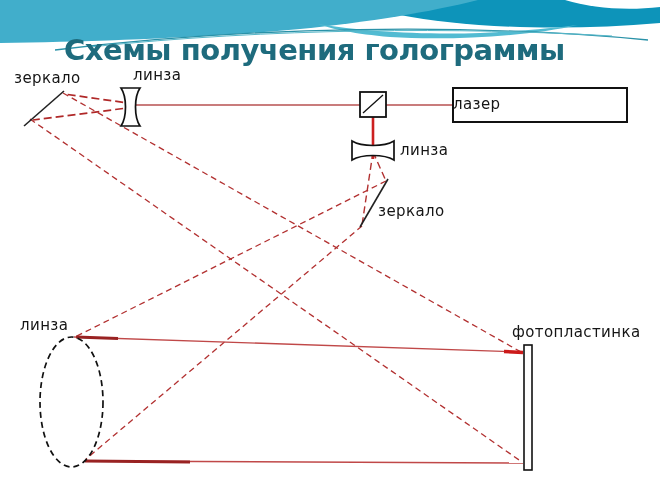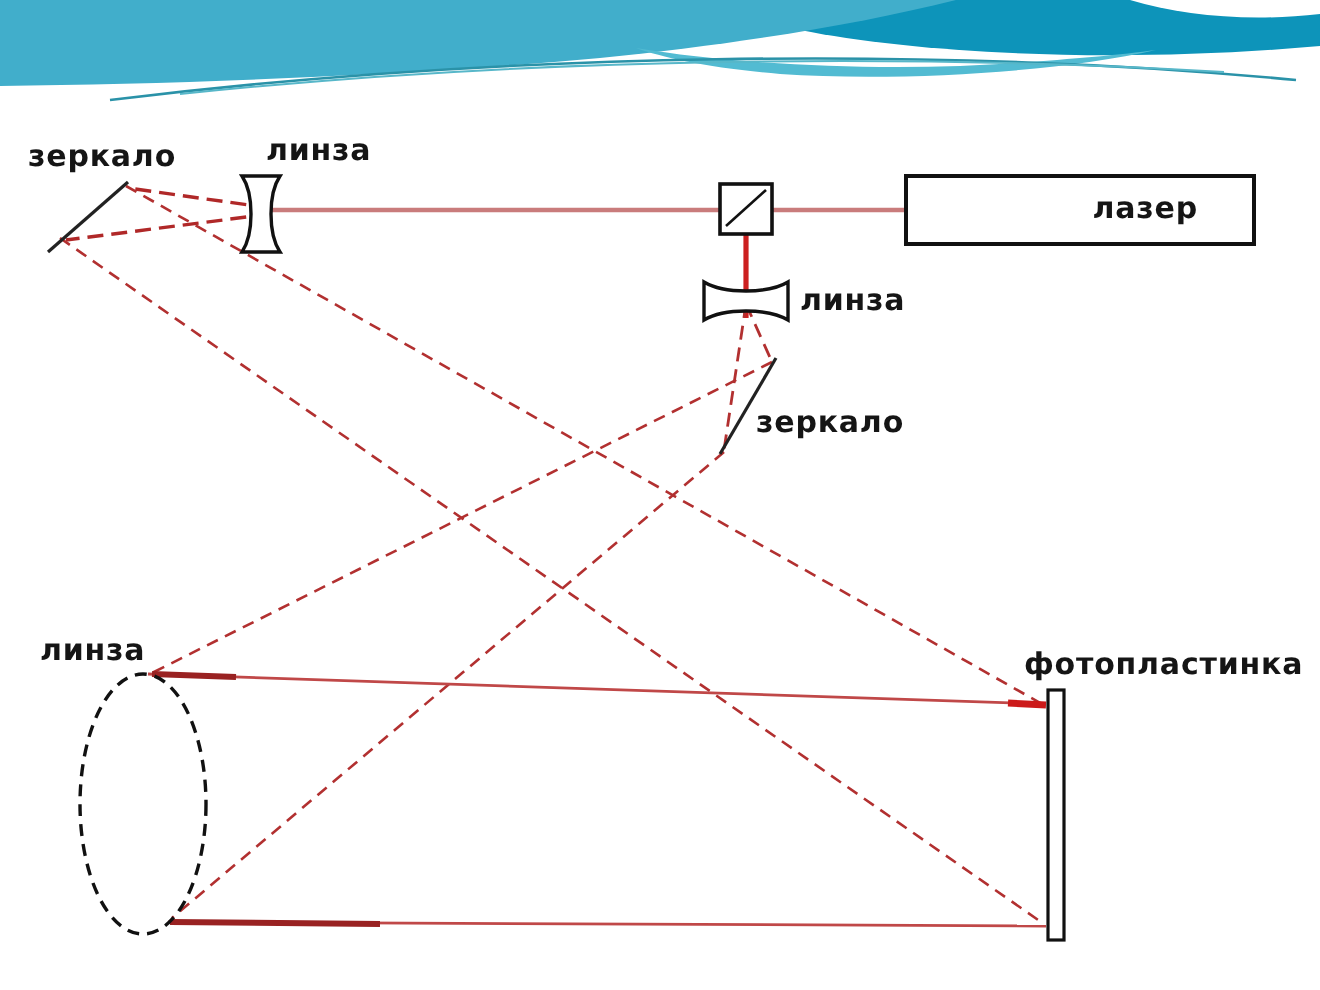--- a/index.html
+++ b/index.html
@@ -9,45 +9,46 @@
   }
   .slide{position:relative;width:660px;height:495px;background:#fff;}
   .hdr-svg,.diagram-svg{position:absolute;left:0;top:0;}
   .title{
     position:absolute;left:64px;top:33px;margin:0;
     font-size:29px;font-weight:bold;letter-spacing:-0.5px;
     color:#1e6b7d;white-space:nowrap;
   }
   .lbl{
     position:absolute;font-size:15px;letter-spacing:0.4px;
-    color:#151515;white-space:nowrap;font-weight:bold;
+    color:#151515;white-space:nowrap;
   }
   .lbl-mirror-top   {left:14px; top:69px;}
   .lbl-lens-top     {left:133px;top:66px;}
   .lbl-splitter     {left:332px;top:75px;}
-  .lbl-laser        {left:453px;top:95px;width:146px;text-align:right;}
+  .lbl-laser        {left:453px;top:95px;width:146px;text-align:left;}
   .lbl-lens-mid     {left:400px;top:141px;}
   .lbl-mirror-mid   {left:378px;top:202px;}
   .lbl-object       {left:20px; top:316px;}
   .lbl-plate        {left:512px;top:323px;text-align:center;}
 </style>
 </head>
 <body>
 
 <div class="slide">
 
   <svg class="hdr-svg" width="660" height="80" viewBox="0 0 660 80">
     <path d="M335,0 H660 V23 C560,32 460,27 400,15 C372,9 350,4 335,0 Z" fill="#0d94ba"></path>
     <path d="M565,0 H660 V7 C625,11 592,8 565,0 Z" fill="#ffffff"></path>
     <path d="M0,0 L478,0 C430,12 370,22 300,29 C200,38 90,42 0,43 Z" fill="#41aecb"></path>
     <path d="M318,24 C360,31 420,35 480,33 C520,31 556,28 578,25 C530,36 450,41 390,37 C355,34 332,29 318,24 Z" fill="#52bbd2"></path>
     <path d="M55,50 C250,26 470,23 648,40" fill="none" stroke="#2a92a8" stroke-width="1.3"></path>
     <path d="M90,47 C270,28 460,27 612,36" fill="none" stroke="#57b7c9" stroke-width="1"></path>
   </svg>
 
+  <h1 class="title">Схемы получения голограммы</h1>
 
   <svg class="diagram-svg" width="660" height="495" viewBox="0 0 660 495">
 
     <line x1="136" y1="105" x2="453" y2="105" stroke="#c97c7c" stroke-width="2.2"></line>
     <line x1="373" y1="115" x2="373" y2="159" stroke="#cc2020" stroke-width="2.6"></line>
 
     <line x1="135" y1="104" x2="64" y2="94" stroke="#b02828" stroke-width="1.7" stroke-dasharray="8 4"></line>
     <line x1="135" y1="107" x2="33" y2="120" stroke="#b02828" stroke-width="1.7" stroke-dasharray="8 4"></line>
 
     <line x1="63" y1="93" x2="521" y2="352" stroke="#b23030" stroke-width="1.3" stroke-dasharray="6 4"></line>

